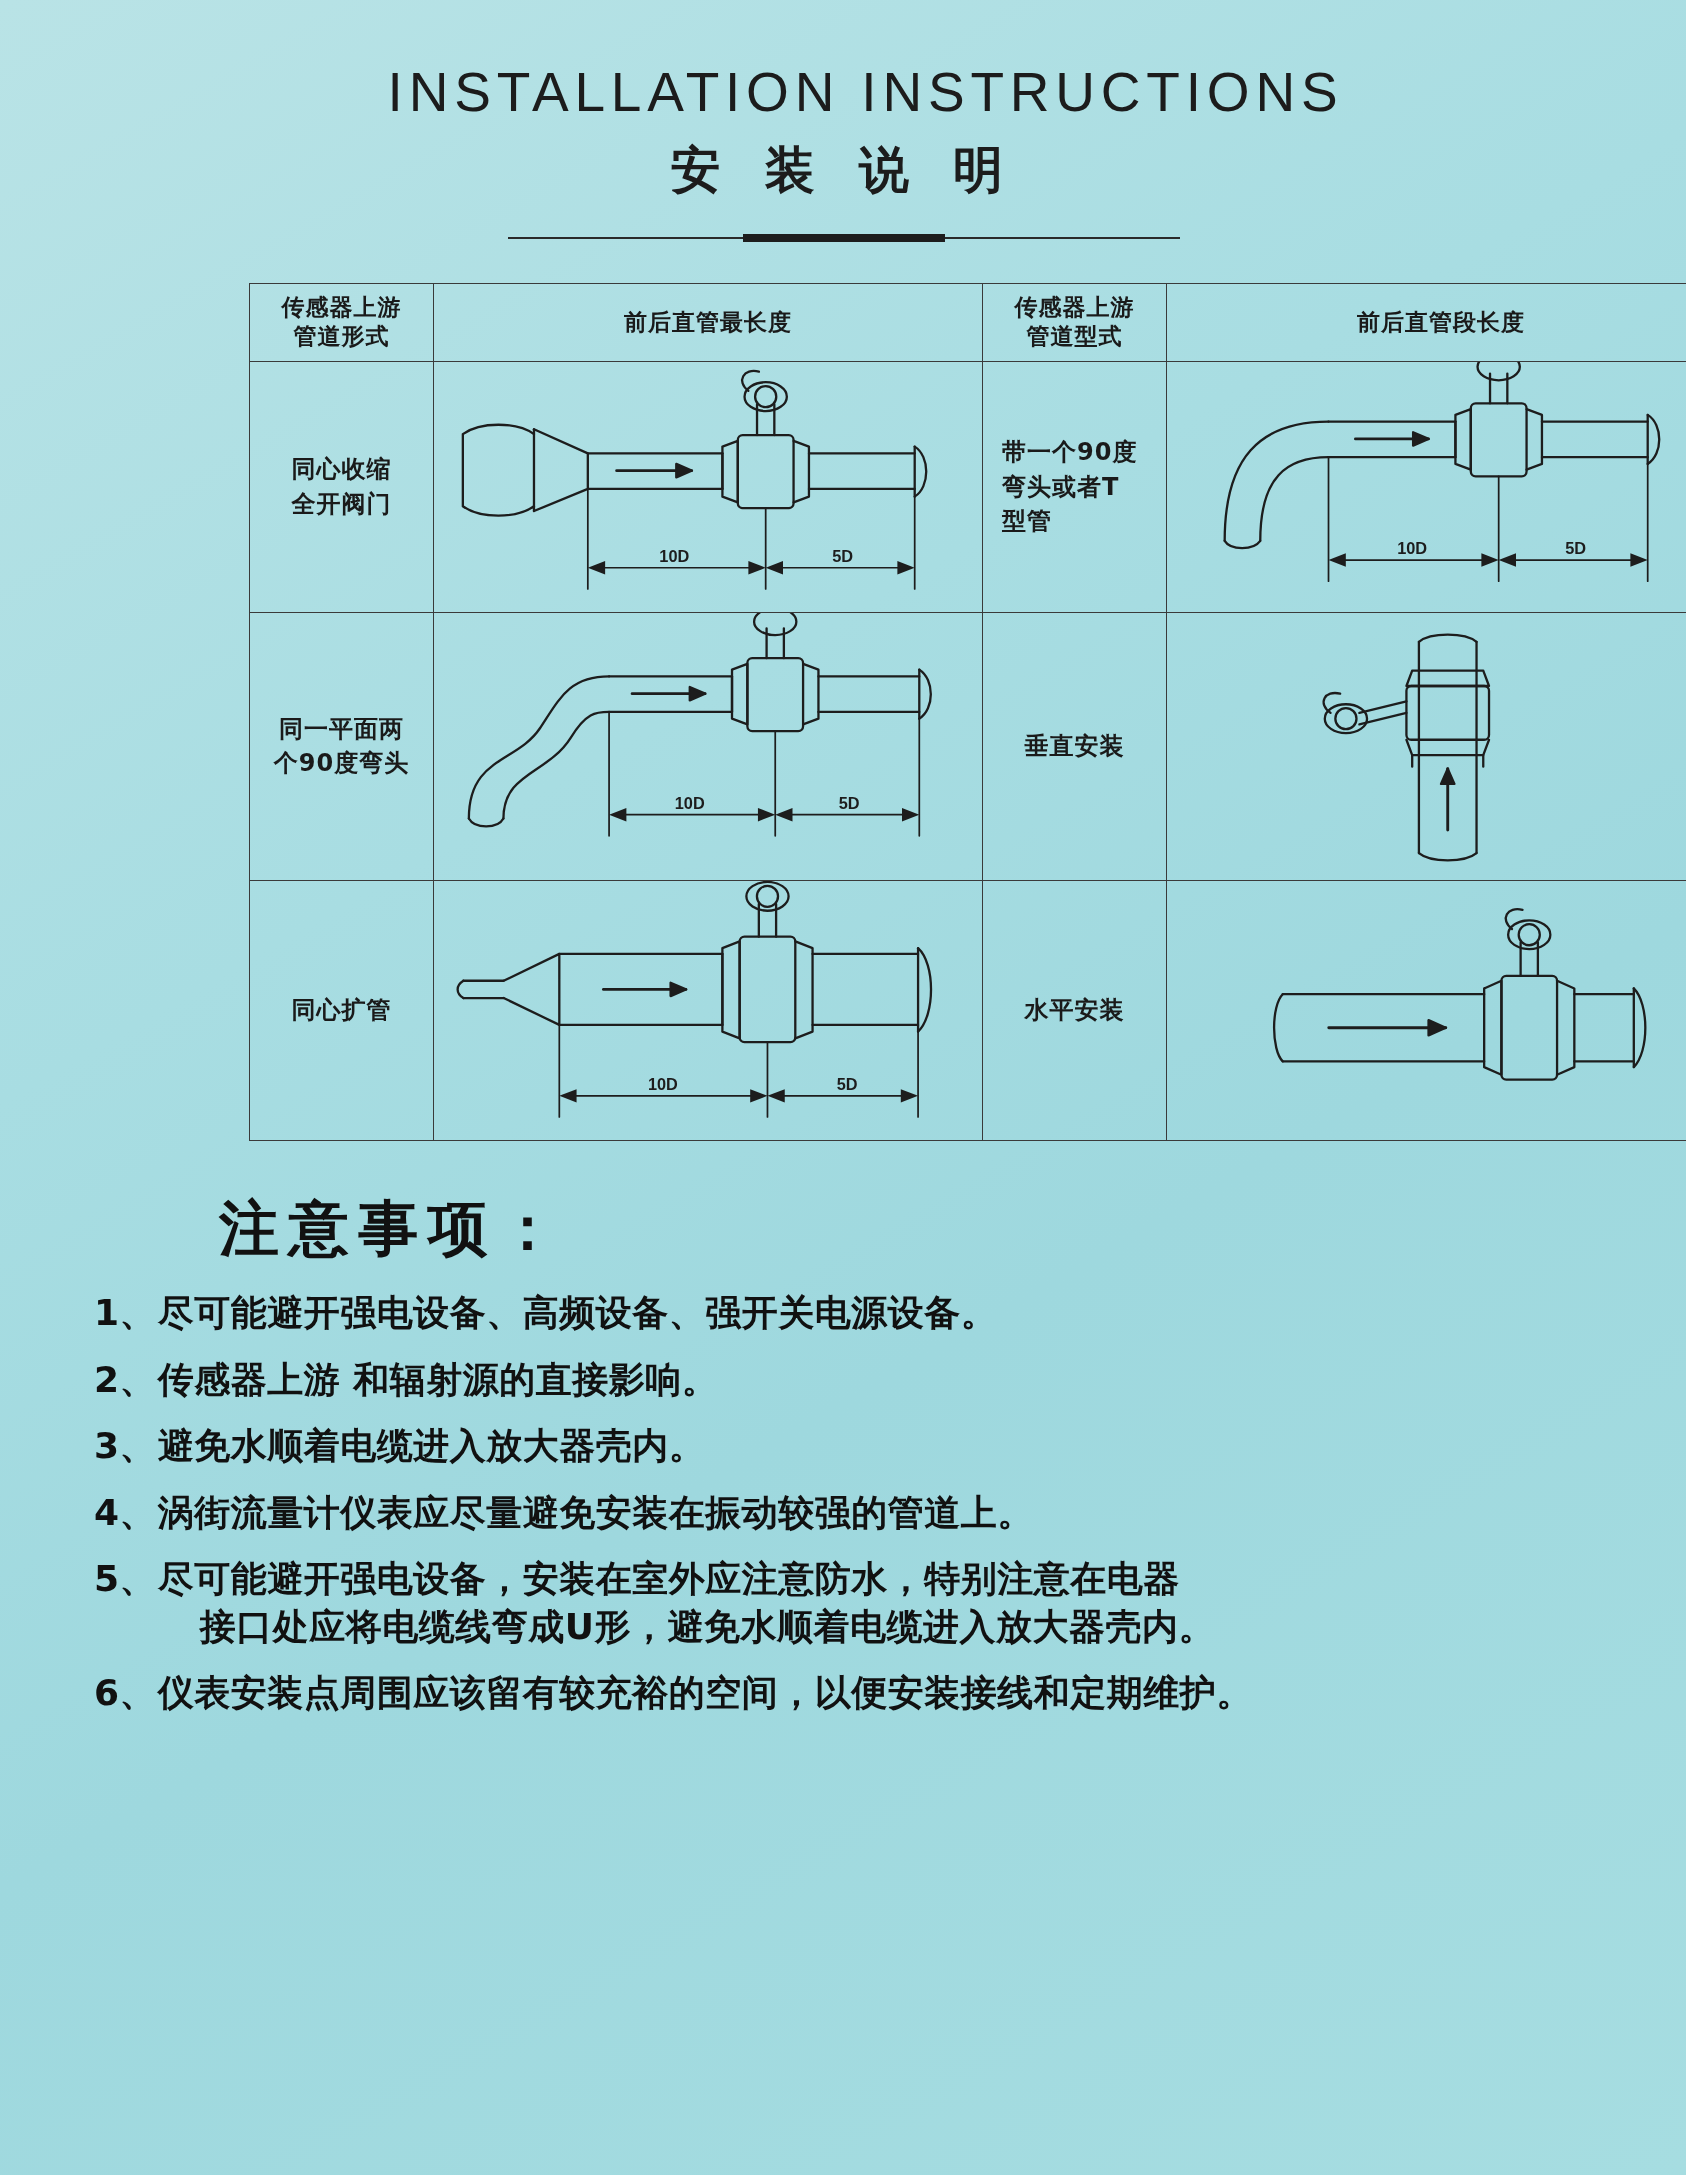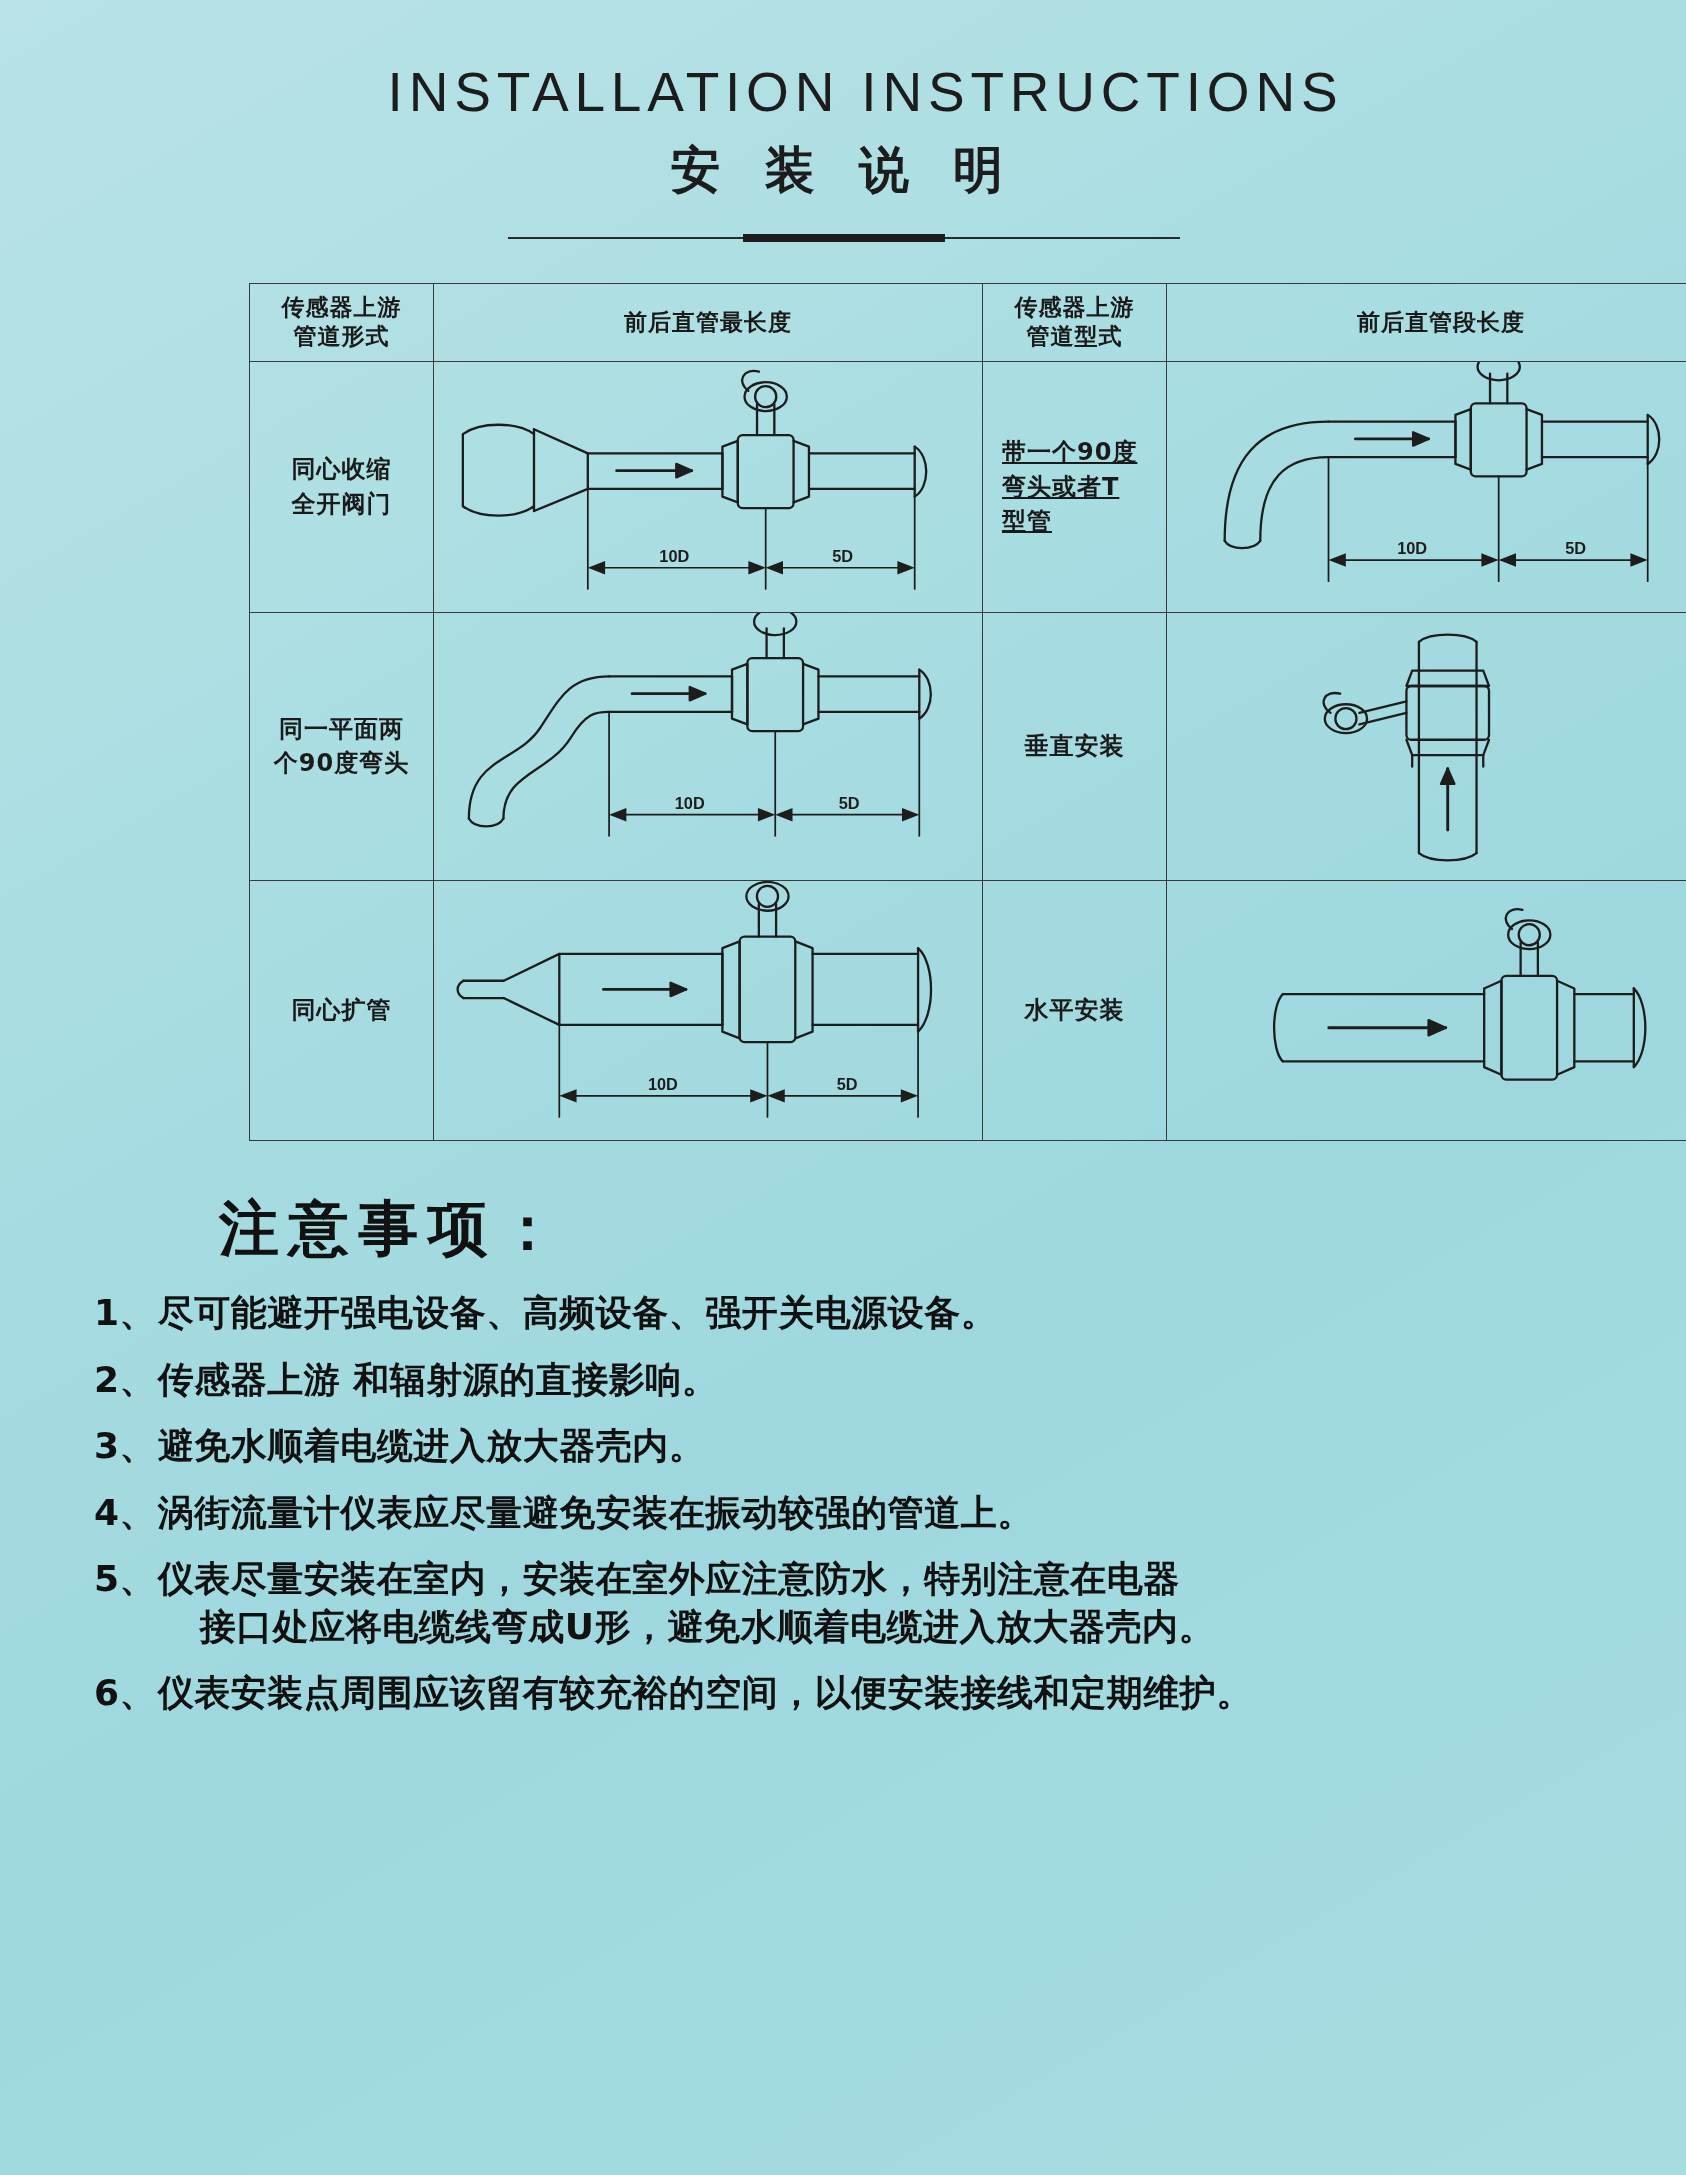--- a/index.html
+++ b/index.html
@@ -90,21 +90,20 @@
   .cell-label {
     font-size: 24px;
     font-weight: bold;
     font-family: "DejaVu Sans", sans-serif;
     line-height: 1.45;
     letter-spacing: 1px;
   }
   .cell-label.left-pad {
     text-align: left;
     padding-left: 19px;
-    text-decoration: underline;
   }
   .row-1 td { height: 250px; }
   .row-2 td { height: 267px; }
   .row-3 td { height: 259px; }
 
   .fig {
     width: 100%;
     height: 100%;
     display: block;
   }
@@ -424,21 +423,21 @@
     <span class="note-num">3、</span>
     <span class="note-text">避免水顺着电缆进入放大器壳内。</span>
   </div>
   <div class="note-item">
     <span class="note-num">4、</span>
     <span class="note-text">涡街流量计仪表应尽量避免安装在振动较强的管道上。</span>
   </div>
   <div class="note-item">
     <span class="note-num">5、</span>
     <span class="note-text">
-      <span>仪表尽量安装在室内，安装在室外应注意防水，特别注意在电器</span>
+      <span>尽可能避开强电设备，安装在室外应注意防水，特别注意在电器</span>
       <span class="line2">接口处应将电缆线弯成U形，避免水顺着电缆进入放大器壳内。</span>
     </span>
   </div>
   <div class="note-item">
     <span class="note-num">6、</span>
     <span class="note-text">仪表安装点周围应该留有较充裕的空间，以便安装接线和定期维护。</span>
   </div>
 </div>
 
 

